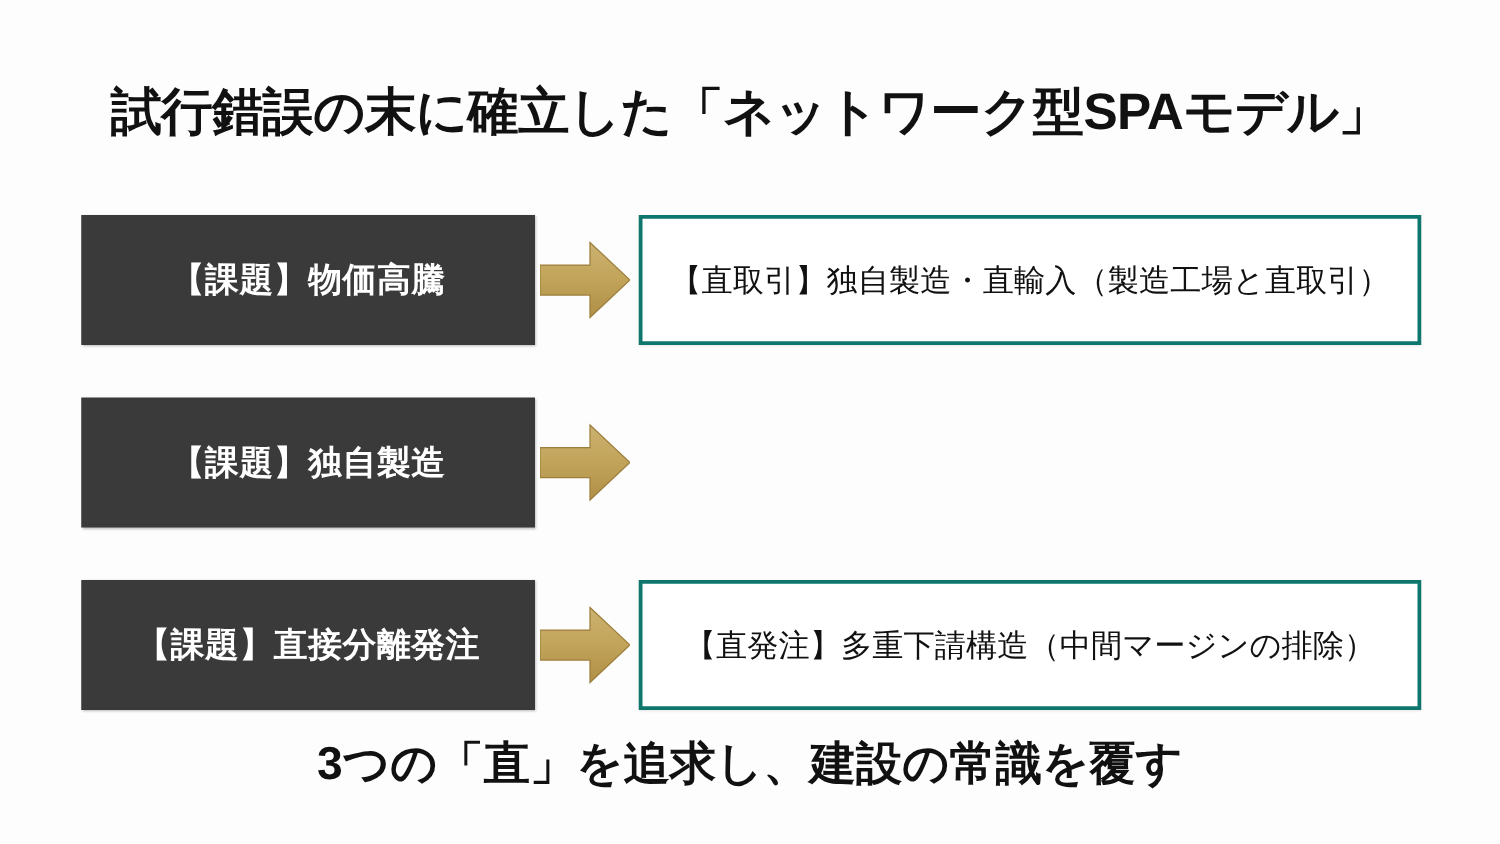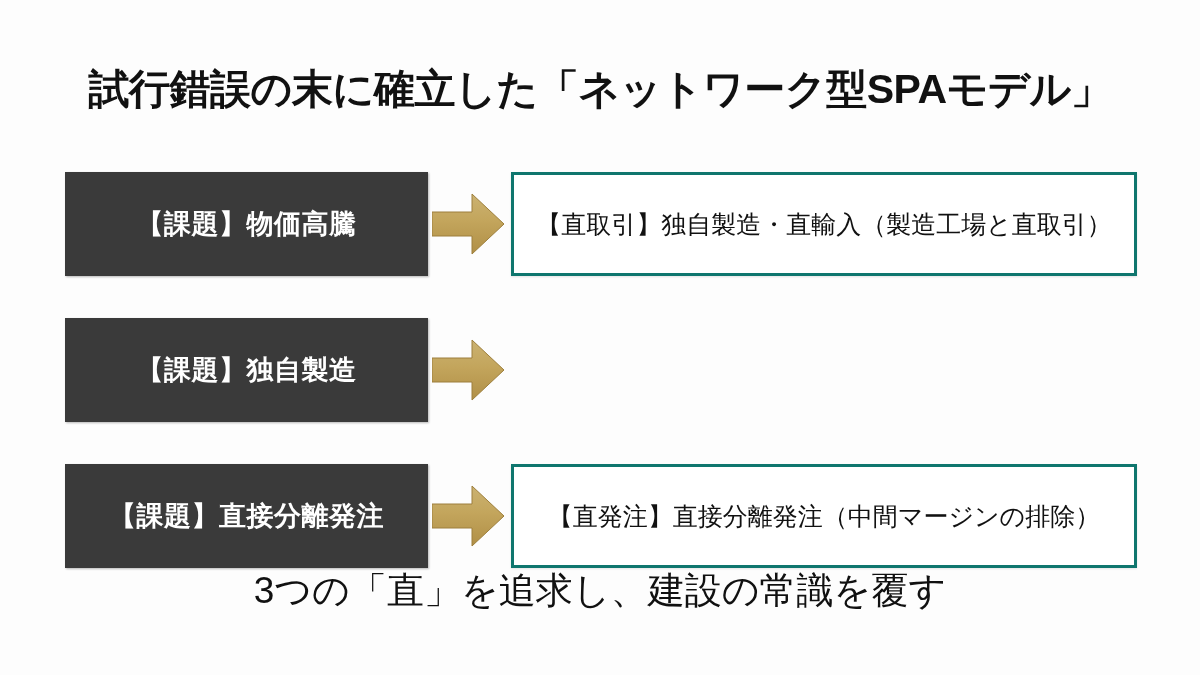--- a/index.html
+++ b/index.html
@@ -102,25 +102,25 @@
     font-size: 25px;
     font-weight: 500;
     letter-spacing: 0px;
     white-space: nowrap;
   }
 
   
   .slide-footer {
     position: absolute;
     left: 0;
-    top: 566px;
+    top: 586px;
     width: 1200px;
     text-align: center;
     font-size: 37px;
-    font-weight: 400;
+    font-weight: 700;
     color: #111111;
     letter-spacing: 0px;
     white-space: nowrap;
   }
 </style>
 </head>
 <body>
 
 <div class="slide">
 
@@ -177,21 +177,21 @@
             <linearGradient id="goldGrad3" x1="0" y1="0" x2="0" y2="1">
               <stop offset="0%" stop-color="#CBB271"></stop>
               <stop offset="45%" stop-color="#C3A55C"></stop>
               <stop offset="100%" stop-color="#B08F46"></stop>
             </linearGradient>
           </defs>
           <polygon points="0,24 40,24 40,6 72,36 40,66 40,48 0,48" fill="url(#goldGrad3)" stroke="#9d7f3c" stroke-width="1"></polygon>
         </svg>
       </div>
       <div class="solution-box">
-        <span class="solution-label">【直発注】直接分離発注（中間マージンの排除）</span>
+        <span class="solution-label">【直発注】多重下請構造（中間マージンの排除）</span>
       </div>
     </div>
 
   </div>
 
   <div class="slide-footer">3つの「直」を追求し、建設の常識を覆す</div>
 
 </div>
 
 </body></html>

